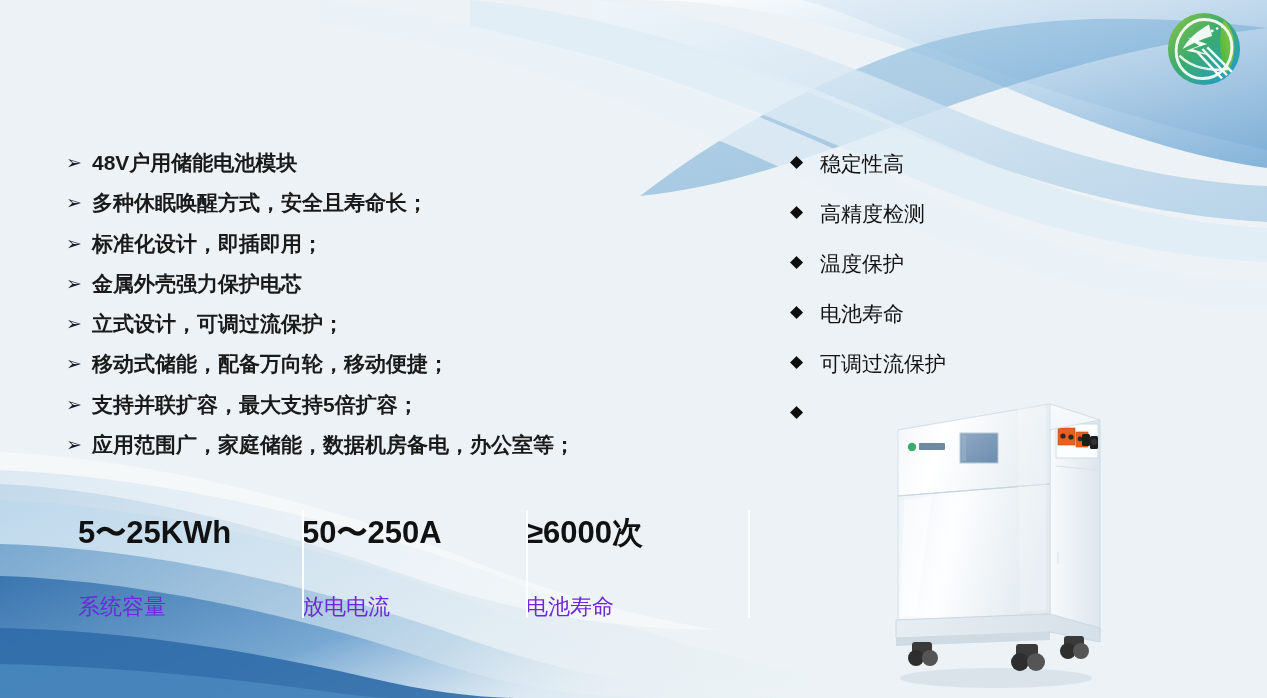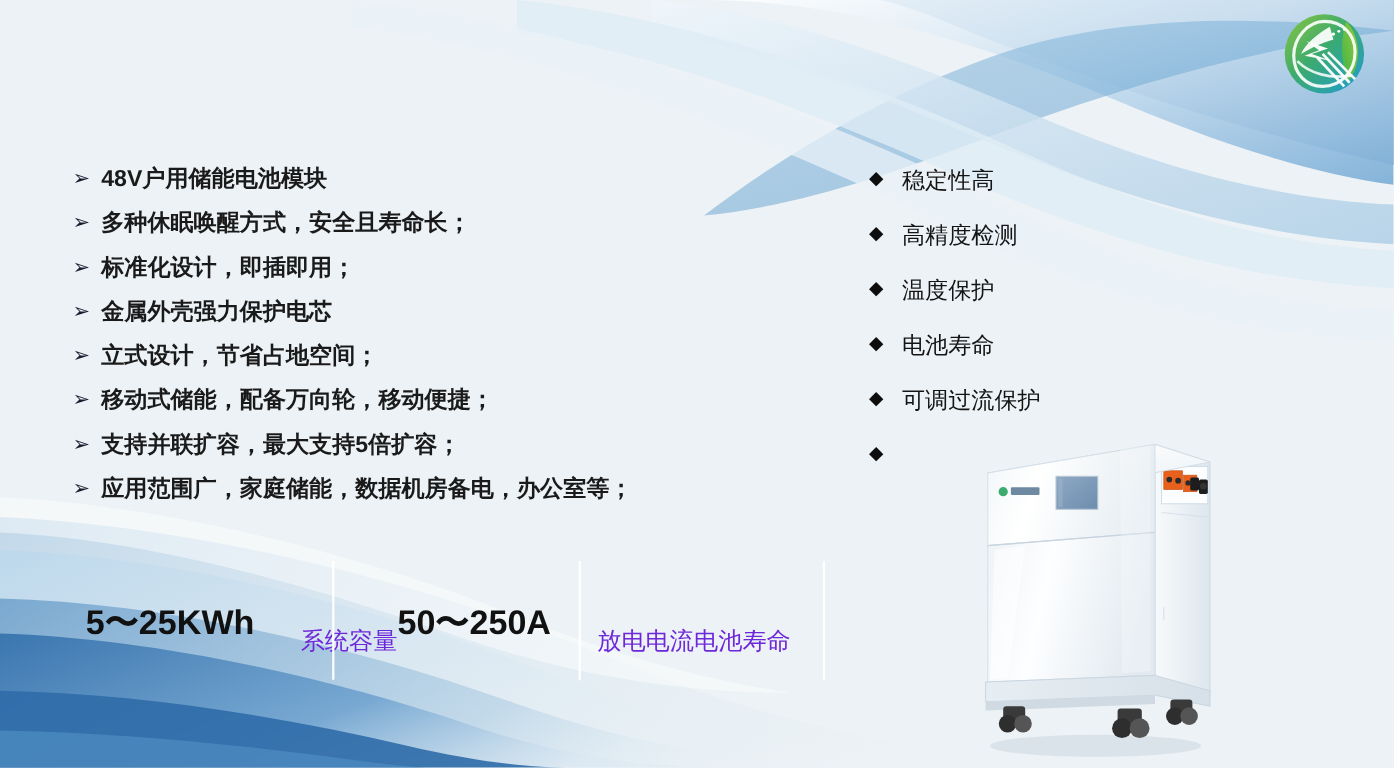--- a/index.html
+++ b/index.html
@@ -72,22 +72,22 @@
   .li-r .txt{flex:1;white-space:nowrap;}
 
   
   .stats{
     position:absolute;left:78px;top:508px;
     width:672px;height:112px;
     display:flex;
   }
   .stat{
     flex:1;position:relative;
-    display:flex;flex-direction:row;
-    align-items:center;justify-content:flex-start;gap:42px;
+    display:flex;flex-direction:column;
+    justify-content:flex-start;
   }
   .stat .value{
     font-size:31px;font-weight:bold;color:#111;
     white-space:nowrap;
     margin-top:4px;
   }
   .stat .label{
     font-size:22px;color:#6d28d9;
     white-space:nowrap;
     margin-top:38px;
@@ -218,21 +218,21 @@
     <div class="li">
       <span class="bullet">➢</span>
       <span class="txt">标准化设计，即插即用；</span>
     </div>
     <div class="li">
       <span class="bullet">➢</span>
       <span class="txt">金属外壳强力保护电芯</span>
     </div>
     <div class="li">
       <span class="bullet">➢</span>
-      <span class="txt">立式设计，节省占地空间；</span>
+      <span class="txt">立式设计，可调过流保护；</span>
     </div>
     <div class="li">
       <span class="bullet">➢</span>
       <span class="txt">移动式储能，配备万向轮，移动便捷；</span>
     </div>
     <div class="li">
       <span class="bullet">➢</span>
       <span class="txt">支持并联扩容，最大支持5倍扩容；</span>
     </div>
     <div class="li">
@@ -270,20 +270,21 @@
   <div class="stats">
     <div class="stat">
       <div class="value">5〜25KWh</div>
       <div class="label">系统容量</div>
     </div>
     <div class="stat">
       <div class="value">50〜250A</div>
       <div class="label">放电电流</div>
     </div>
     <div class="stat">
+      <div class="value">≥6000次</div>
       <div class="label">电池寿命</div>
     </div>
     <div class="divider div1"></div>
     <div class="divider div2"></div>
     <div class="divider div3"></div>
   </div>
 
   <div class="product">
     <svg viewBox="0 0 260 300" xmlns="http://www.w3.org/2000/svg">
       <defs>

